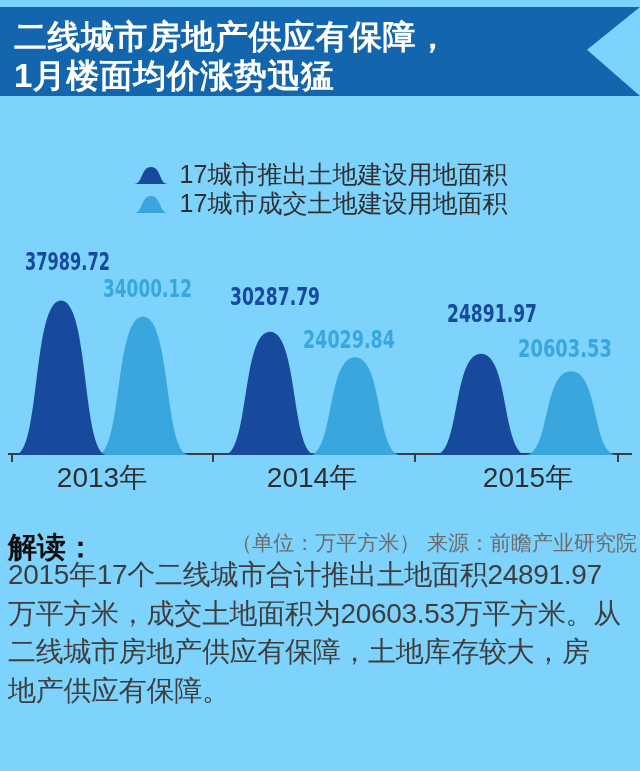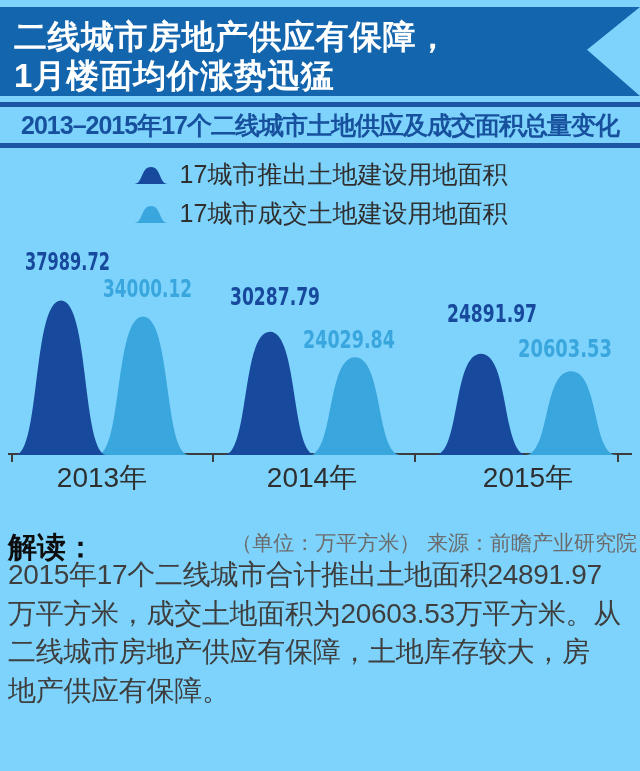--- a/index.html
+++ b/index.html
@@ -16,21 +16,21 @@
   }
   .banner-text{position:absolute;left:14px;top:10px;font-size:33px;font-weight:bold;line-height:39px;letter-spacing:0.5px;white-space:nowrap;}
   
   .subtitle-bar{
     position:absolute;left:0;top:102px;width:640px;height:36px;
     border-top:5px solid #1c55a3;border-bottom:5px solid #1c55a3;
     display:flex;align-items:center;justify-content:center;
   }
   .subtitle-text{font-size:25px;font-weight:bold;color:#17519e;letter-spacing:-1px;white-space:nowrap;}
   
-  .legend{position:absolute;left:0;top:161px;width:640px;display:flex;flex-direction:column;align-items:center;gap:12px;}
+  .legend{position:absolute;left:0;top:161px;width:640px;display:flex;flex-direction:column;align-items:center;gap:2px;}
   .legend-row{display:flex;align-items:center;height:27px;}
   .legend-row svg{margin-right:11px;}
   .legend-label{font-size:25px;color:#2f2f2f;white-space:nowrap;}
   
   #chart{position:absolute;left:0;top:240px;}
   
   .interpret-label{position:absolute;left:8px;top:528px;font-size:29px;font-weight:bold;color:#0d0d0d;white-space:nowrap;}
   .unit-source{position:absolute;right:3px;top:529px;font-size:21px;color:#6b6b6b;font-family:"DejaVu Serif","Liberation Serif",serif;white-space:nowrap;}
   .paragraph{position:absolute;left:8px;top:556px;width:628px;color:#3e3e3e;}
   .paragraph .pline{font-size:28px;line-height:38.6px;letter-spacing:-0.3px;white-space:nowrap;}
@@ -40,23 +40,20 @@
 
 <div id="page">
 
   <div class="banner">
     <div class="banner-text">
       <div>二线城市房地产供应有保障，</div>
       <div>1月楼面均价涨势迅猛</div>
     </div>
   </div>
 
-  <div class="subtitle-bar">
-    <span class="subtitle-text">2013–2015年17个二线城市土地供应及成交面积总量变化</span>
-  </div>
 
   <div class="legend">
     <div class="legend-row">
       <svg width="36" height="20" viewBox="0 0 36 20">
         <path d="M1 19 C10.35 19, 7.46 2, 18 2 C28.54 2, 25.65 19, 35 19 Z" fill="#17499c"></path>
       </svg>
       <span class="legend-label">17城市推出土地建设用地面积</span>
     </div>
     <div class="legend-row">
       <svg width="36" height="20" viewBox="0 0 36 20">

